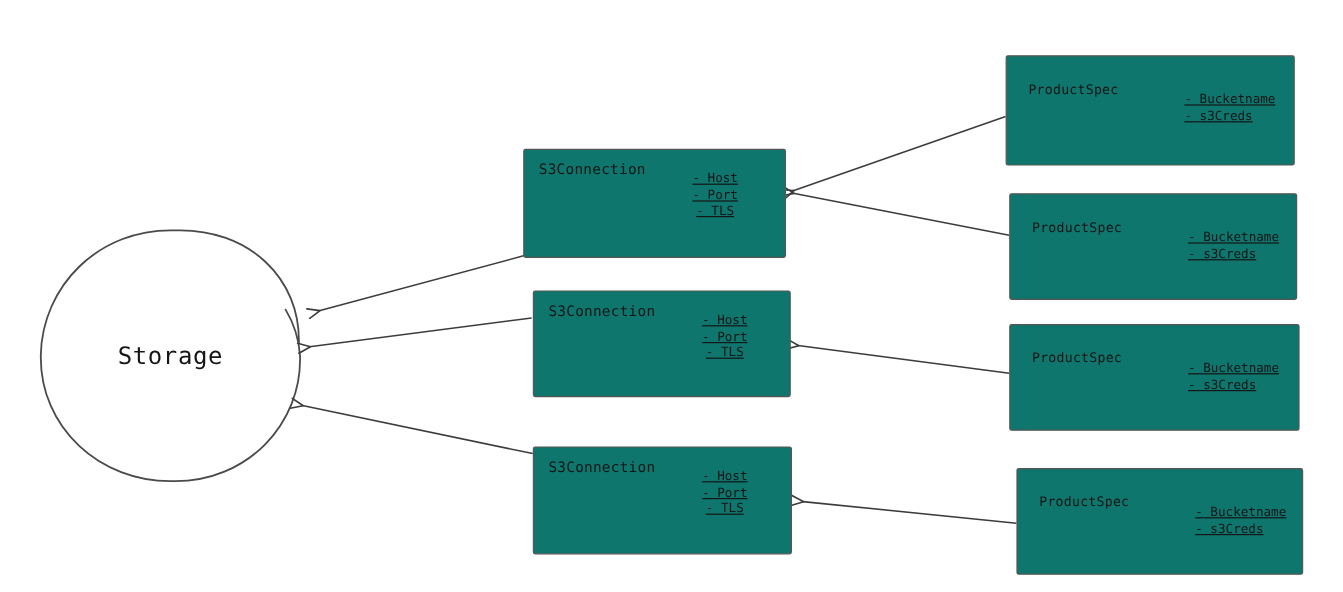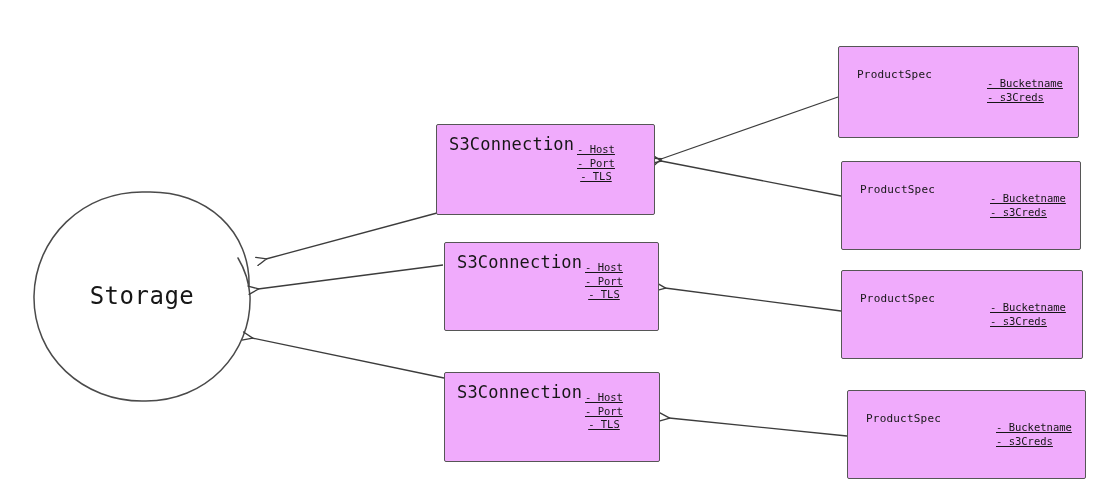--- a/index.html
+++ b/index.html
@@ -18,29 +18,29 @@
   #canvas {
     position: absolute;
     left: 0;
     top: 0;
     width: 1119px;
     height: 493px;
   }
   .node-box {
     position: absolute;
     box-sizing: border-box;
-    background: #f0abfc;
+    background: #0f766e;
     border: 1.4px solid #565656;
     border-radius: 2px;
   }
   .node-title {
     position: absolute;
     left: 12px;
     top: 9px;
-    font-size: 17px;
+    font-size: 12px;
     letter-spacing: 0.2px;
     color: #161616;
     font-family: "DejaVu Sans Mono", "Liberation Mono", monospace;
     white-space: nowrap;
   }
   .node-attrs {
     position: absolute;
     font-size: 10.5px;
     line-height: 13.5px;
     color: #161616;
@@ -55,21 +55,21 @@
     left: 140px;
     top: 18px;
     text-align: center;
   }
   .ps-attrs {
     left: 148px;
     top: 30px;
   }
   .circle-label {
     position: absolute;
-    font-size: 24px;
+    font-size: 20px;
     letter-spacing: 0.5px;
     color: #161616;
     font-family: "DejaVu Sans Mono", "Liberation Mono", monospace;
     white-space: nowrap;
     transform: translate(-50%, -50%);
   }
 </style>
 </head>
 <body>
 

